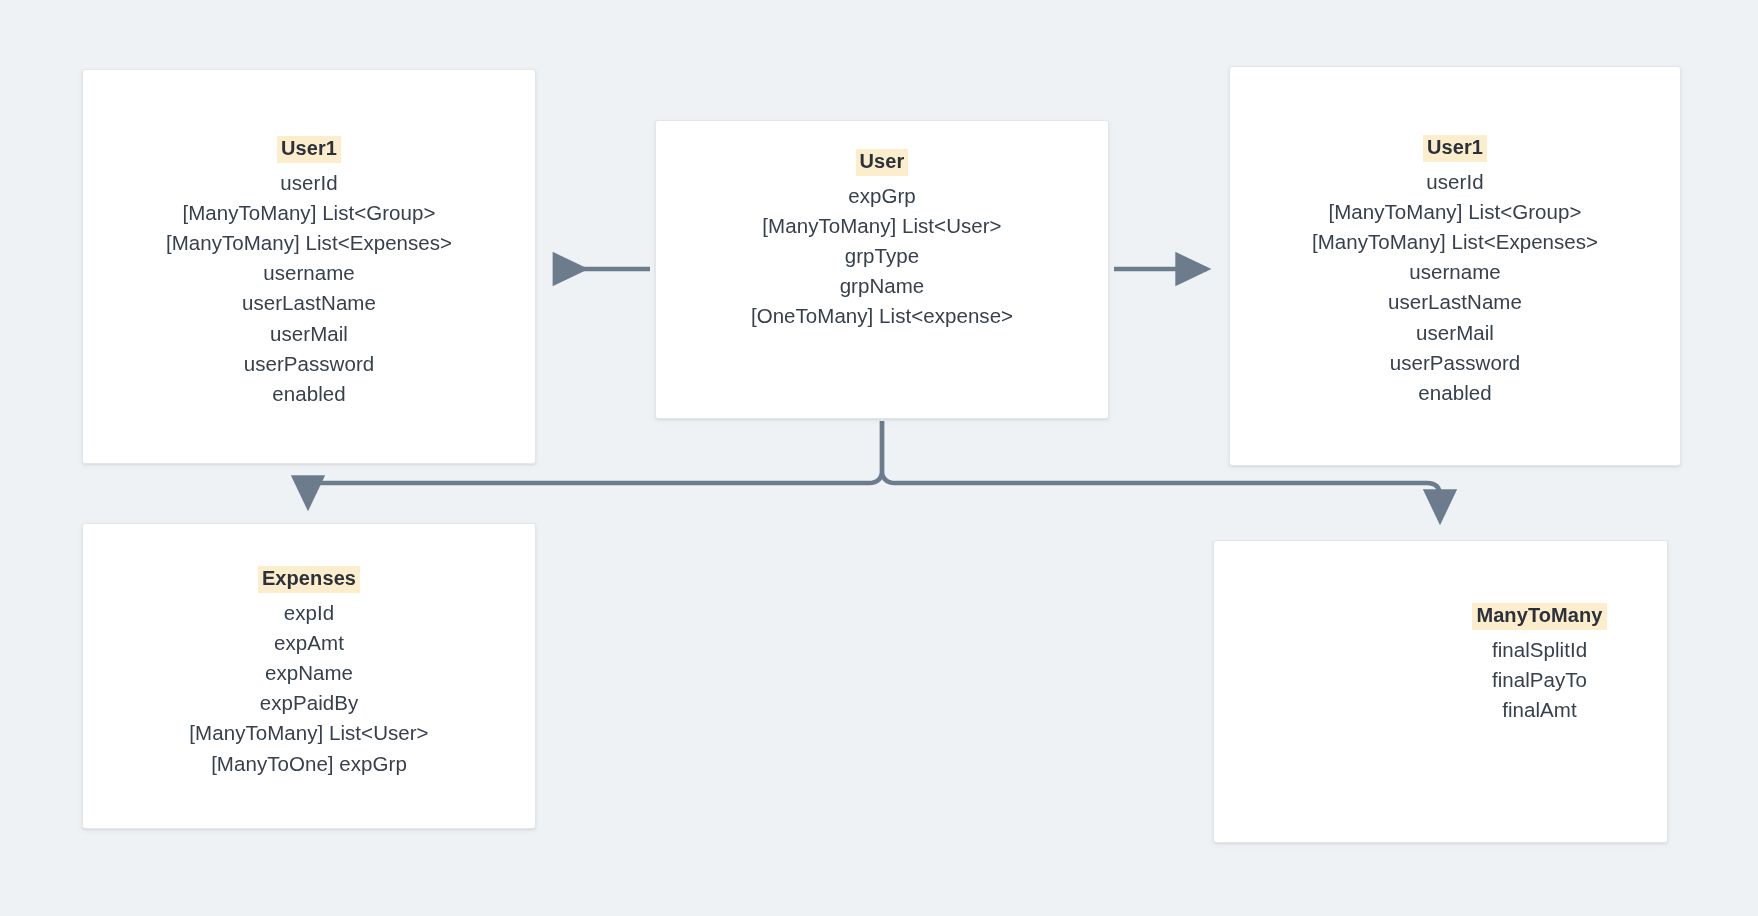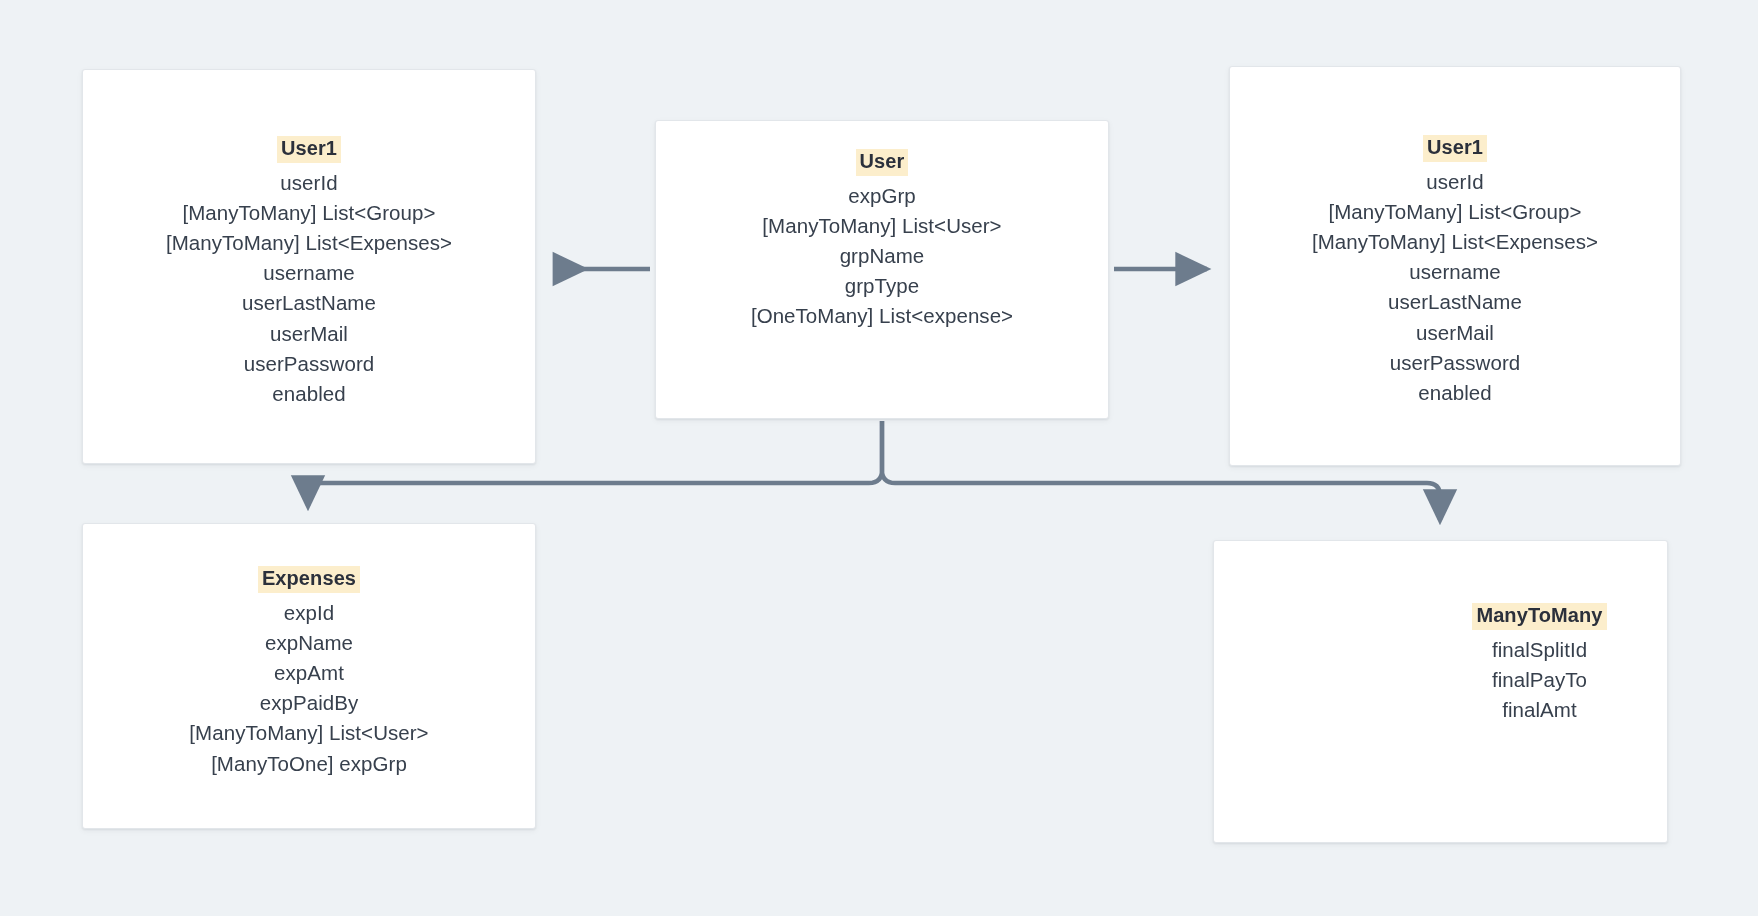--- a/index.html
+++ b/index.html
@@ -125,22 +125,22 @@
       </ul>
     </div>
   </div>
 
   <div class="card" id="card-group">
     <div class="card-body">
       <div class="entity-title">User</div>
       <ul class="field-list">
         <li class="field">expGrp</li>
         <li class="field">[ManyToMany] List&lt;User&gt;</li>
+        <li class="field">grpType</li>
         <li class="field">grpName</li>
-        <li class="field">grpType</li>
         <li class="field">[OneToMany] List&lt;expense&gt;</li>
       </ul>
     </div>
   </div>
 
   <div class="card" id="card-user-right">
     <div class="card-body">
       <div class="entity-title">User1</div>
       <ul class="field-list">
         <li class="field">userId</li>
@@ -153,22 +153,22 @@
         <li class="field">enabled</li>
       </ul>
     </div>
   </div>
 
   <div class="card" id="card-expenses">
     <div class="card-body">
       <div class="entity-title">Expenses</div>
       <ul class="field-list">
         <li class="field">expId</li>
+        <li class="field">expAmt</li>
         <li class="field">expName</li>
-        <li class="field">expAmt</li>
         <li class="field">expPaidBy</li>
         <li class="field">[ManyToMany] List&lt;User&gt;</li>
         <li class="field">[ManyToOne] expGrp</li>
       </ul>
     </div>
   </div>
 
   <div class="card" id="card-finalsplit">
     <div class="card-body">
       <div class="entity-title">ManyToMany</div>

